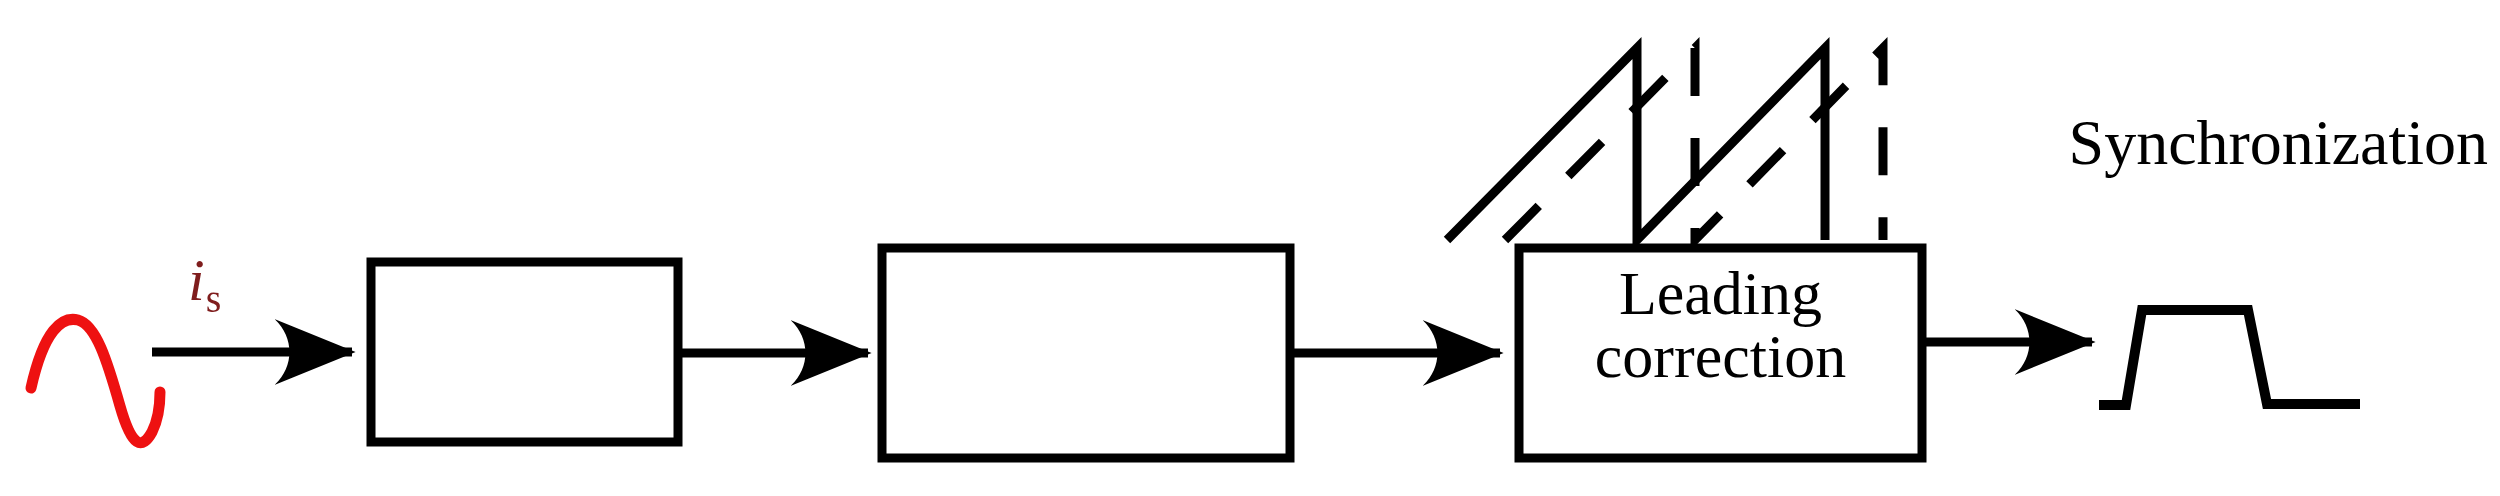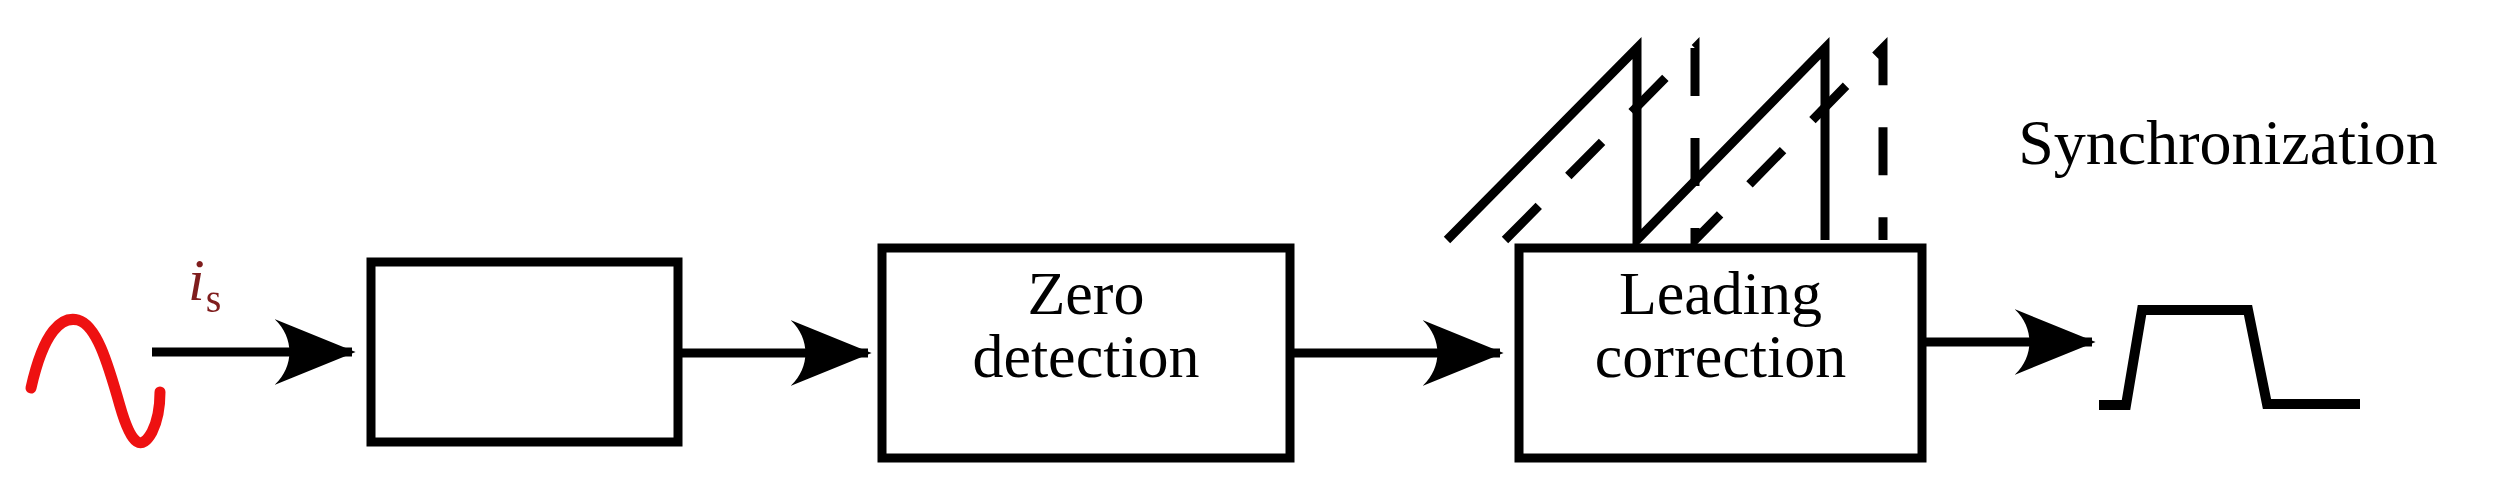--- a/index.html
+++ b/index.html
@@ -64,21 +64,21 @@
     font-size: 40px;
     font-style: normal;
     vertical-align: -0.30em;
     margin-left: 1px;
   }
   #sync-label {
     position: absolute;
     left: 1968px;
     top: 110px;
     width: 520px;
-    text-align: center;
+    text-align: right;
     color: #000000;
     font-family: "Liberation Serif", "DejaVu Serif", serif;
     font-size: 64px;
     line-height: 1.03;
     pointer-events: none;
   }
 </style>
 </head>
 <body>
 
@@ -138,22 +138,20 @@
     </g>
 
     <g>
       <path d="M 2099,405 L 2126,405 L 2142,310 L 2248,310 L 2267,404 L 2360,404" fill="none" stroke="#000000" stroke-width="10" stroke-linecap="butt" stroke-linejoin="miter"></path>
     </g>
   </svg>
 
   <div id="is-label"><span>i</span><span class="sub">s</span></div>
 
 
-  <div class="blk-label" id="zero-label">Zero
-detection</div>
 
   <div class="blk-label" id="leading-label">Leading
 correction</div>
 
   <div id="sync-label">
     <div>Synchronization</div>
   </div>
 
 </div>
 

